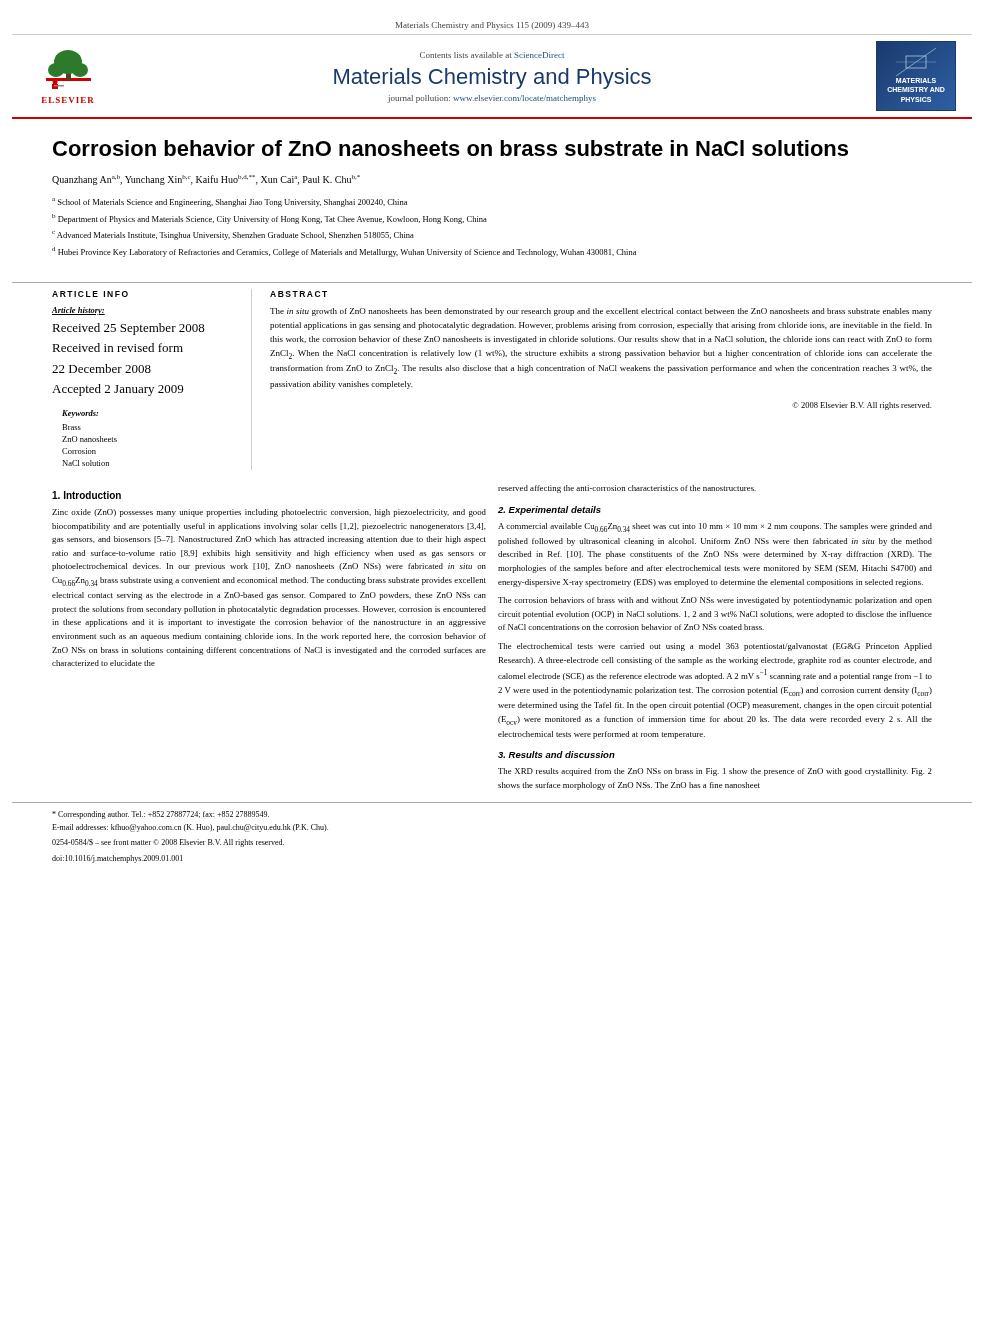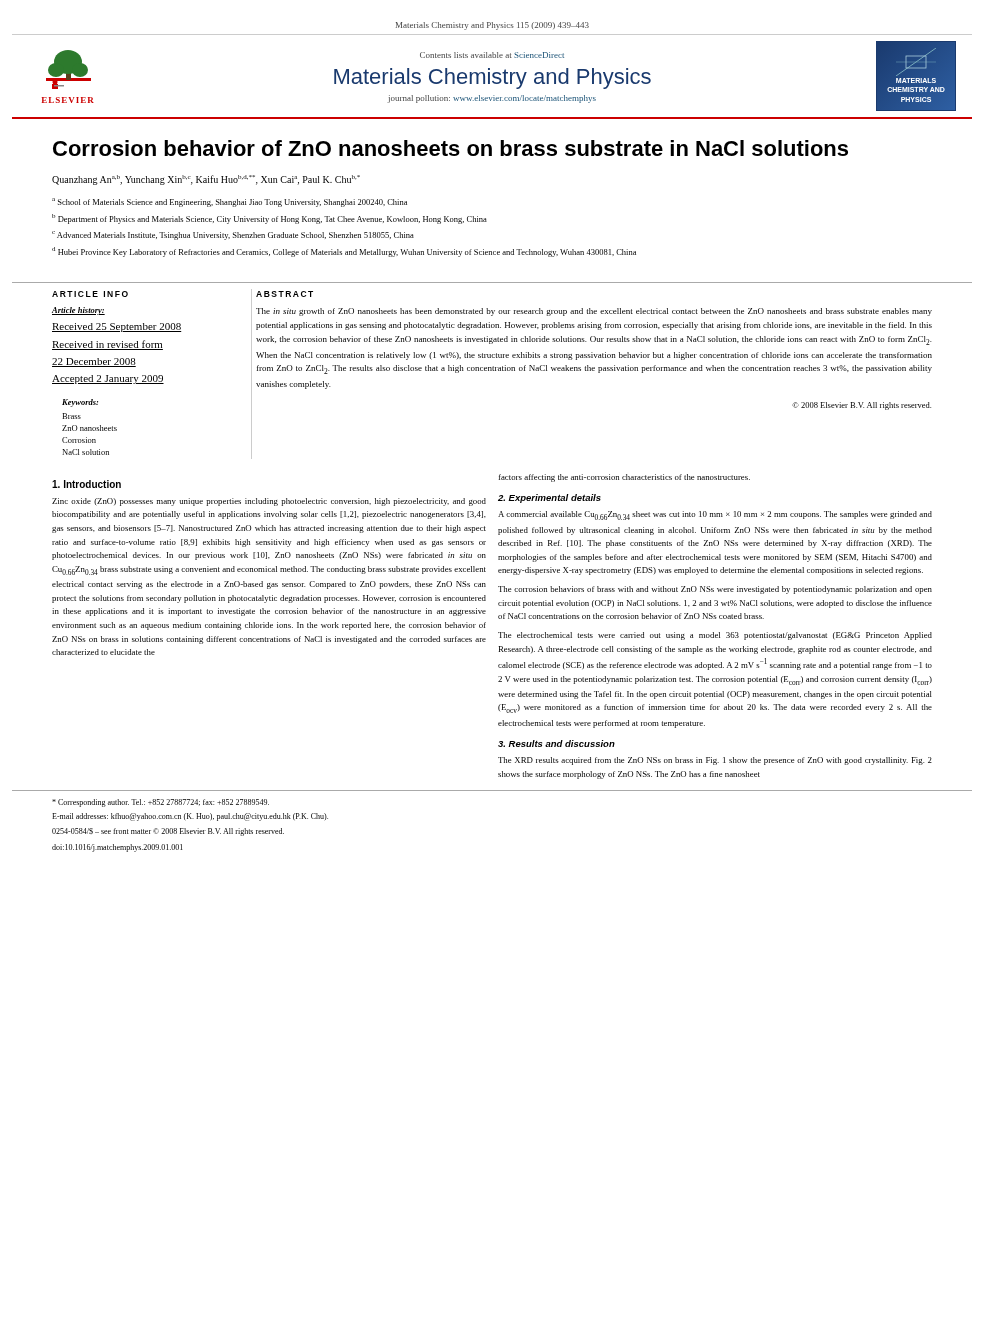--- a/index.html
+++ b/index.html
@@ -149,21 +149,21 @@
 
     .divider-line {
       border: none;
       border-top: 1px solid #aaa;
       margin: 6px 0;
     }
 
     
     .two-col {
       display: flex;
-      gap: 4px;
+      gap: 18px;
       padding: 0 40px;
     }
 
     .left-col {
       width: 200px;
       flex-shrink: 0;
       border-right: 1px solid #ccc;
       padding-right: 14px;
     }
 
@@ -184,25 +184,24 @@
     .article-info-label {
       font-size: 8.5px;
       font-style: italic;
       font-weight: bold;
       margin-bottom: 4px;
       color: #000;
       text-decoration: underline;
     }
 
     .article-info-item {
-      font-size: 11px;
+      font-size: 13px;
       color: #000;
       margin-bottom: 2px;
       line-height: 1.4;
-      text-decoration: underline;
     }
 
     .keywords-section {
       margin-top: 10px;
       margin-left: 10px;
     }
 
     .keywords-label {
       font-size: 8.5px;
       font-style: italic;
@@ -404,21 +403,21 @@
       </div>
 
       <div class="body-para">
         Zinc oxide (ZnO) possesses many unique properties including photoelectric conversion, high piezoelectricity, and good biocompatibility and are potentially useful in applications involving solar cells [1,2], piezoelectric nanogenerators [3,4], gas sensors, and biosensors [5–7]. Nanostructured ZnO which has attracted increasing attention due to their high aspect ratio and surface-to-volume ratio [8,9] exhibits high sensitivity and high efficiency when used as gas sensors or photoelectrochemical devices. In our previous work [10], ZnO nanosheets (ZnO NSs) were fabricated <em>in situ</em> on Cu<sub>0.66</sub>Zn<sub>0.34</sub> brass substrate using a convenient and economical method. The conducting brass substrate provides excellent electrical contact serving as the electrode in a ZnO-based gas sensor. Compared to ZnO powders, these ZnO NSs can protect the solutions from secondary pollution in photocatalytic degradation processes. However, corrosion is encountered in these applications and it is important to investigate the corrosion behavior of the nanostructure in an aggressive environment such as an aqueous medium containing chloride ions. In the work reported here, the corrosion behavior of ZnO NSs on brass in solutions containing different concentrations of NaCl is investigated and the corroded surfaces are characterized to elucidate the
       </div>
     </div>
 
     <div class="body-right">
 
       <div class="body-para" style="margin-bottom:8px;">
-        factors affecting the anti-corrosion characteristics of the nanostructures.
+        reserved affecting the anti-corrosion characteristics of the nanostructures.
       </div>
 
       <div class="section-heading-italic">
         <span>2.</span> <span>Experimental details</span>
       </div>
 
       <div class="body-para">
         A commercial available Cu<sub>0.66</sub>Zn<sub>0.34</sub> sheet was cut into 10 mm × 10 mm × 2 mm coupons. The samples were grinded and polished followed by ultrasonical cleaning in alcohol. Uniform ZnO NSs were then fabricated <em>in situ</em> by the method described in Ref. [10]. The phase constituents of the ZnO NSs were determined by X-ray diffraction (XRD). The morphologies of the samples before and after electrochemical tests were monitored by SEM (SEM, Hitachi S4700) and energy-dispersive X-ray spectrometry (EDS) was employed to determine the elemental compositions in selected regions.
       </div>
 

